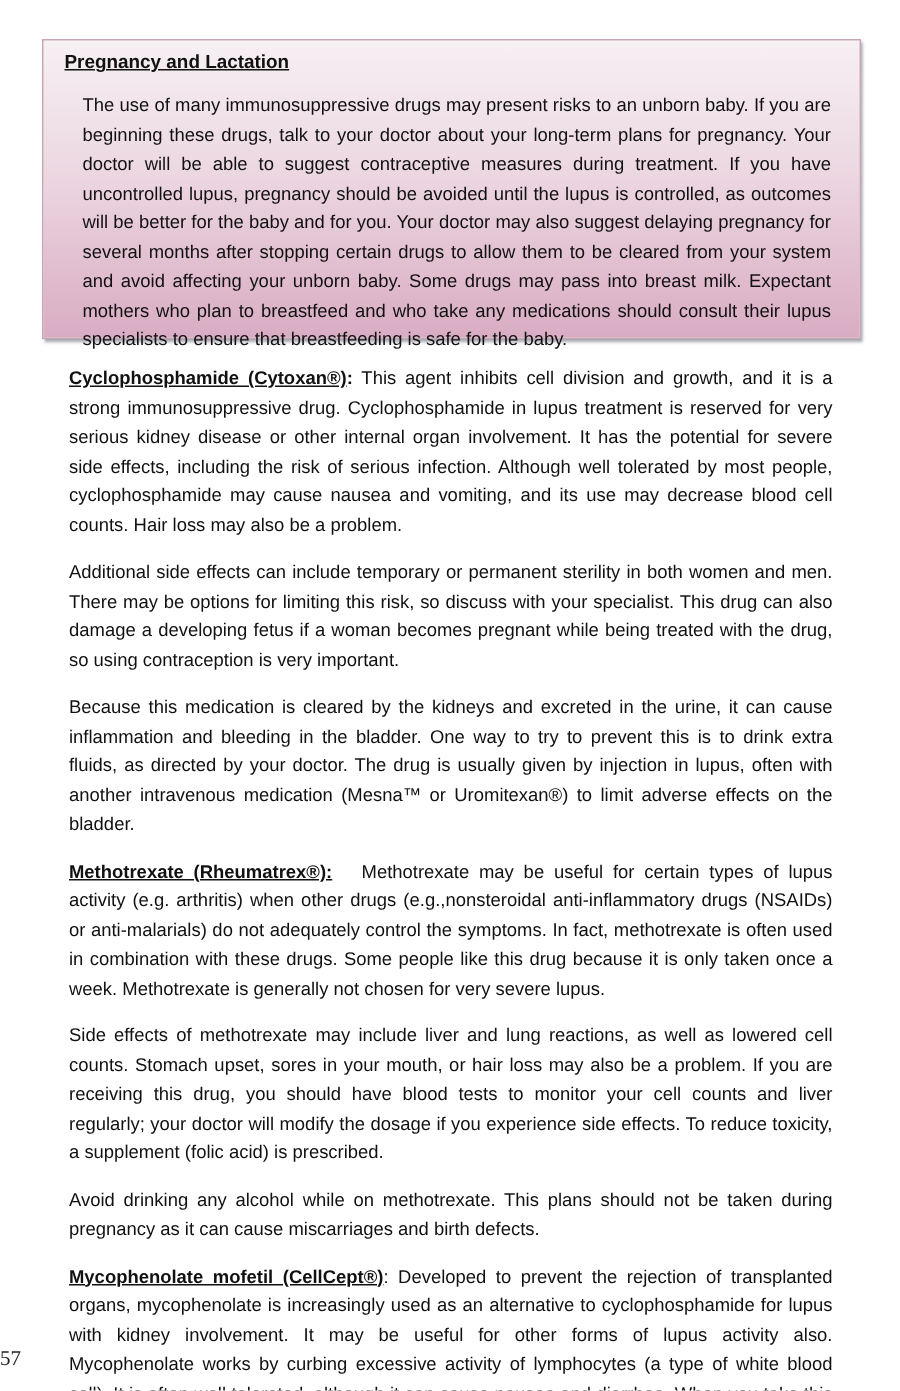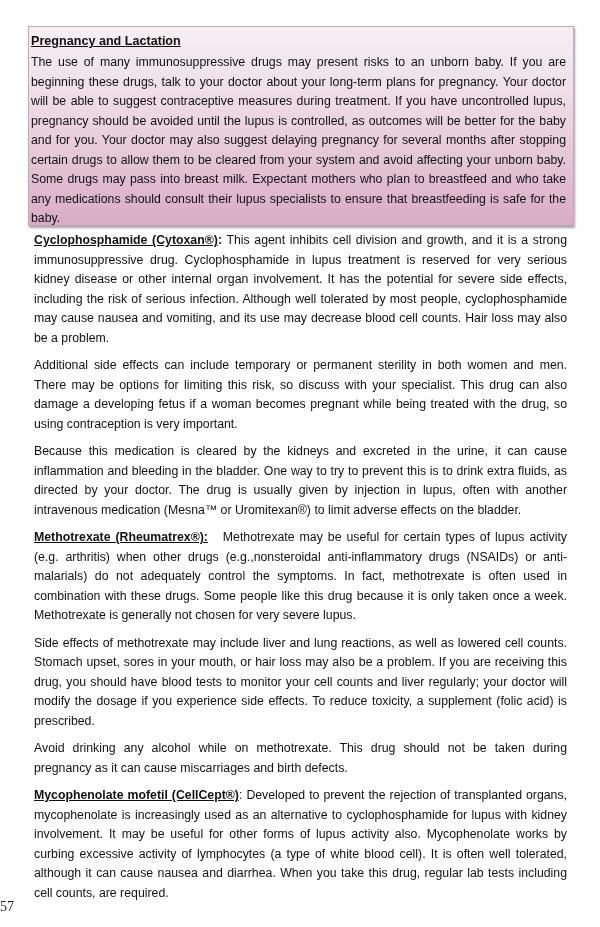--- a/index.html
+++ b/index.html
@@ -1,26 +1,26 @@
 <!DOCTYPE html>
 <html><head>
 <meta charset="utf-8">
 <style>
   html, body { margin: 0; padding: 0; background: #ffffff; }
   body { width: 600px; height: 927px; position: relative; overflow: hidden;
          font-family: "Liberation Sans", sans-serif; color: #111111; }
   .callout {
     position: absolute; left: 28px; top: 26px; width: 546px; height: 200px;
-    box-sizing: border-box; padding: 6px 7px 0 2px;
+    box-sizing: border-box; padding: 6px 7px 0 14px;
     border: 1px solid #c9a3b6;
     background: linear-gradient(to bottom, #f6f0f3 0%, #ecd7e1 45%, #d9acc2 100%);
     box-shadow: 1px 2px 2px rgba(90,90,110,0.55);
   }
   .callout-title { font-weight: bold; text-decoration: underline; font-size: 12.6px; line-height: 16px; margin: 0 0 4px 0; }
-  .para { font-size: 12.3px; line-height: 19.5px; text-align: justify; margin: 0; }
+  .para { font-size: 12.3px; line-height: 19.5px; text-align: justify; margin: 12px; }
   .body { position: absolute; left: 34px; top: 231px; width: 533px; }
   .body .para { margin-bottom: 8px; }
   .term { font-weight: bold; text-decoration: underline; }
   .page-num { position: absolute; left: 0; width: 600px; top: 899px; text-align: left;
               font-family: "Liberation Serif", serif; font-size: 14px; color: #222; }
 </style>
 </head>
 <body>
 
 <div class="callout">
@@ -29,18 +29,18 @@
 </div>
 
 <div class="body">
 
   <p class="para"><span class="term">Cyclophosphamide (Cytoxan®)</span><b>:</b><span> This agent inhibits cell division and growth, and it is a strong immunosuppressive drug. Cyclophosphamide in lupus treatment is reserved for very serious kidney disease or other internal organ involvement. It has the potential for severe side effects, including the risk of serious infection. Although well tolerated by most people, cyclophosphamide may cause nausea and vomiting, and its use may decrease blood cell counts.  Hair loss may also be a problem.</span></p>
   <p class="para">Additional side effects can include temporary or permanent sterility in both women and men. There may be options for limiting this risk, so discuss with your specialist. This drug can also damage a developing fetus if a woman becomes pregnant while being treated with the drug, so using contraception is very important.</p>
   <p class="para">Because this medication is cleared by the kidneys and excreted in the urine, it can cause inflammation and bleeding in the bladder. One way to try to prevent this is to drink extra fluids, as directed by your doctor. The drug is usually given by injection in lupus, often with another intravenous medication (Mesna™ or Uromitexan®) to limit adverse effects on the bladder.</p>
 
   <p class="para"><span class="term">Methotrexate (Rheumatrex®):</span><span style="white-space: pre-wrap;">   Methotrexate may be useful for certain types of lupus activity (e.g. arthritis) when other drugs (e.g.,nonsteroidal anti-inflammatory drugs (NSAIDs) or anti-malarials) do not adequately control the symptoms. In fact, methotrexate is often used in combination with these drugs. Some people like this drug because it is only taken once a week. Methotrexate is generally not chosen for very severe lupus.</span></p>
   <p class="para">Side effects of methotrexate may include liver and lung reactions, as well as lowered cell counts. Stomach upset, sores in your mouth, or hair loss may also be a problem. If you are receiving this drug, you should have blood tests to  monitor your cell counts and liver regularly; your doctor will modify the dosage if you experience side effects. To reduce toxicity, a supplement (folic acid) is prescribed.</p>
-  <p class="para">Avoid drinking any alcohol while on methotrexate. This drug should not be taken during pregnancy as it can cause miscarriages and birth defects.</p>
+  <p class="para">Avoid drinking any alcohol while on methotrexate. This plans should not be taken during pregnancy as it can cause miscarriages and birth defects.</p>
 
   <p class="para"><span class="term">Mycophenolate mofetil (CellCept®)</span><span>:</span><span> Developed to prevent the rejection of transplanted organs, mycophenolate is increasingly used as an alternative to cyclophosphamide for lupus with kidney involvement. It may be useful for other forms of lupus activity also. Mycophenolate works by curbing excessive activity of lymphocytes (a type of white blood cell). It is often well tolerated, although it can cause nausea and diarrhea. When you take this drug, regular lab tests including cell counts, are required.</span></p>
 </div>
 
 <div class="page-num">57</div>
 
 </body></html>

